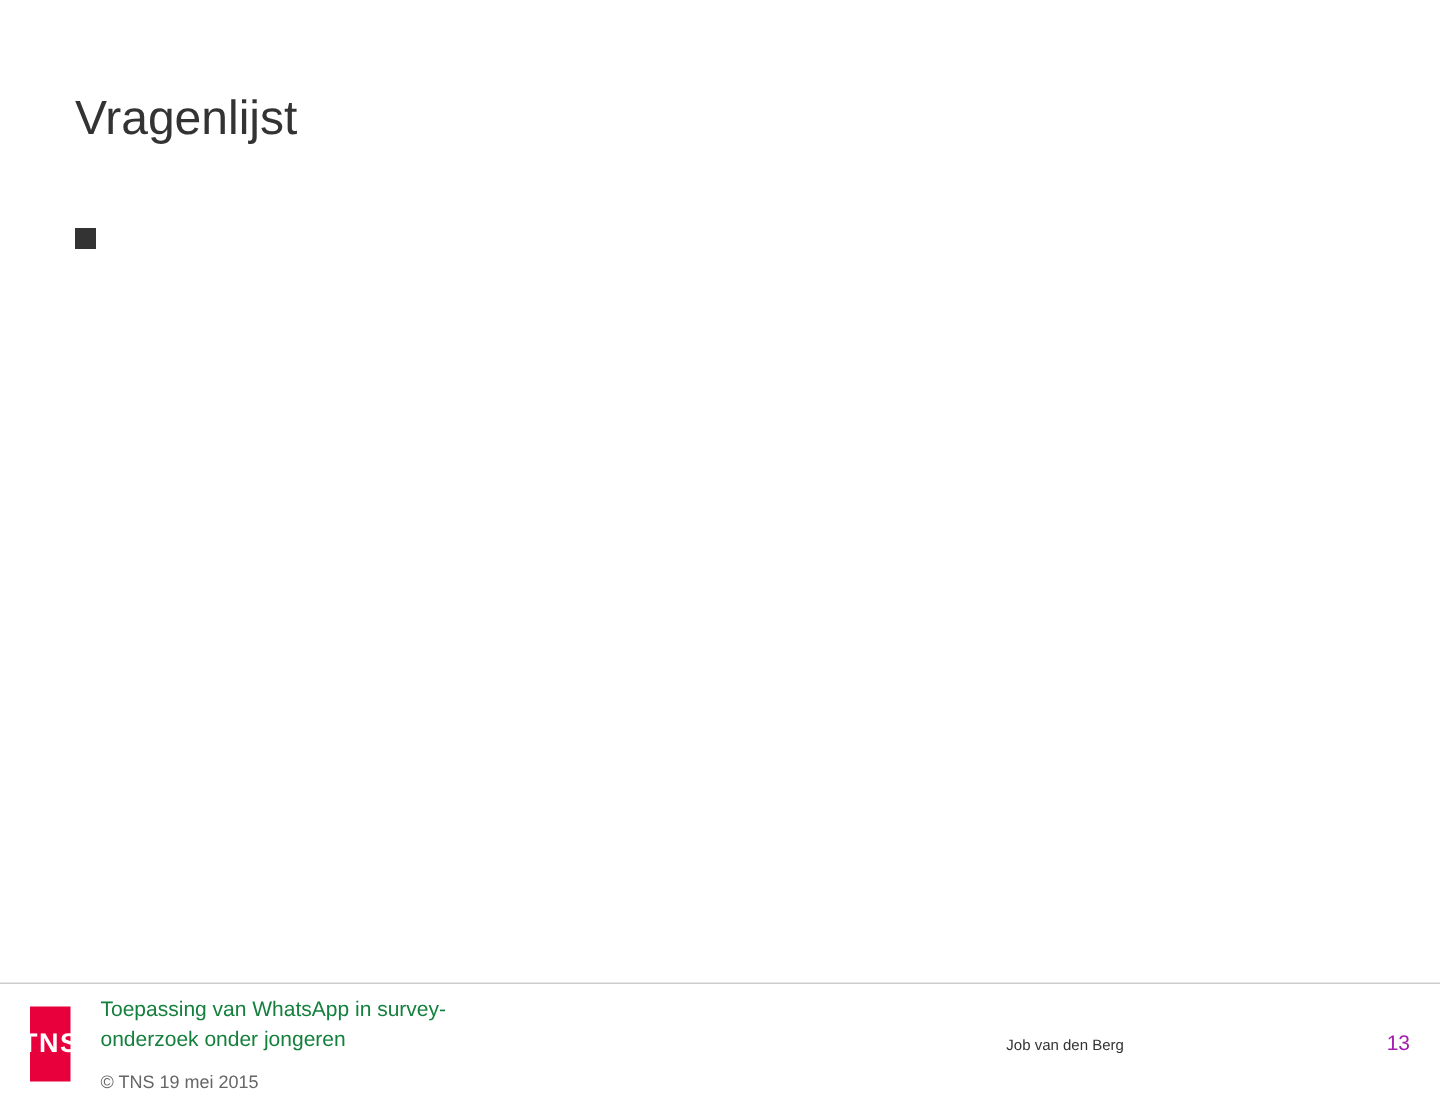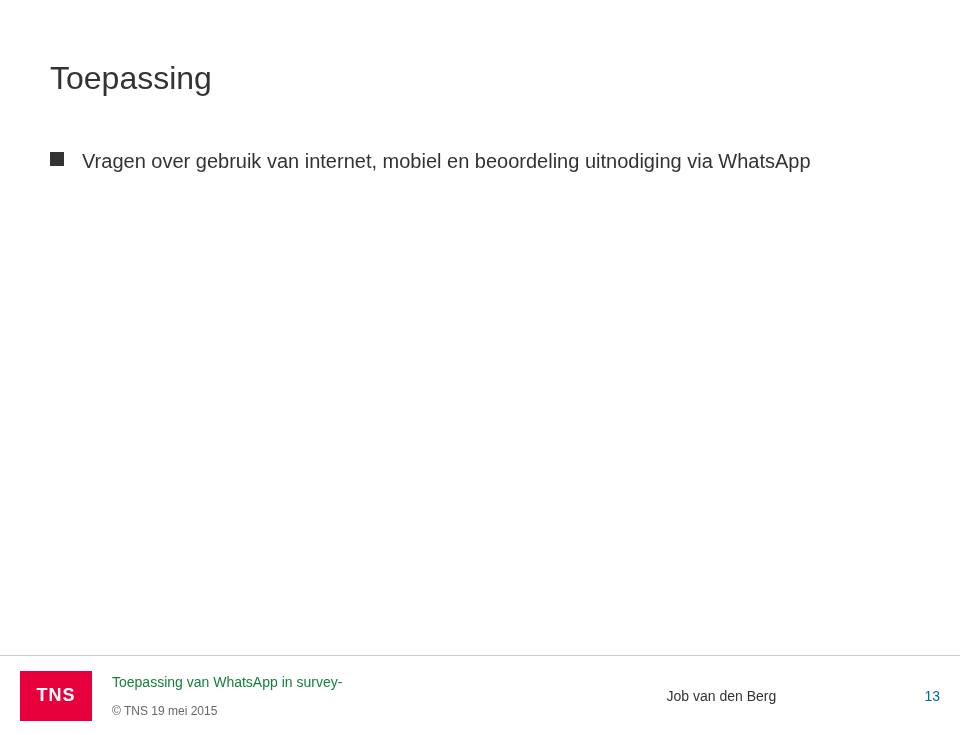--- a/index.html
+++ b/index.html
@@ -64,21 +64,21 @@
       left: 0;
       right: 0;
       border-top: 1px solid #cccccc;
       display: flex;
       align-items: center;
       padding: 10px 20px;
       height: 80px;
     }
 
     .tns-logo {
-      width: 72px;
+      width: 27px;
       height: 50px;
       background-color: #e8003d;
       display: flex;
       align-items: center;
       justify-content: center;
       margin-right: 20px;
       flex-shrink: 0;
     }
 
     .tns-logo-text {
@@ -98,52 +98,52 @@
       line-height: 1.4;
     }
 
     .footer-subtitle {
       font-size: 12px;
       color: #666666;
       margin-top: 12px;
     }
 
     .footer-right {
-      font-size: 14px;
+      font-size: 10px;
       color: #333333;
     }
 
     .footer-page-number {
       font-size: 14px;
-      color: #0369a1;
+      color: #a21caf;
     }
   </style>
 </head>
 <body>
 
 <div class="main-content">
-  <h1 class="page-title">Toepassing</h1>
+  <h1 class="page-title">Vragenlijst</h1>
 
   <ul class="bullet-list">
 
 
 
     <li>
       <span class="bullet-square"></span>
-      <span class="bullet-text">Vragen over gebruik van internet, mobiel en beoordeling uitnodiging via WhatsApp</span>
     </li>
   </ul>
 </div>
 
 <footer class="footer">
   <div class="tns-logo">
     <span class="tns-logo-text">TNS</span>
   </div>
   <div class="footer-center">
     <div class="footer-title">Toepassing van WhatsApp in survey-</div>
+    <div class="footer-title">onderzoek onder jongeren</div>
     <div class="footer-subtitle">© TNS 19 mei 2015</div>
   </div>
   <div style="flex:1; text-align:center;">
     <span class="footer-right">Job van den Berg</span>
   </div>
   <div>
     <span class="footer-page-number">13</span>
   </div>
 </footer>
 

